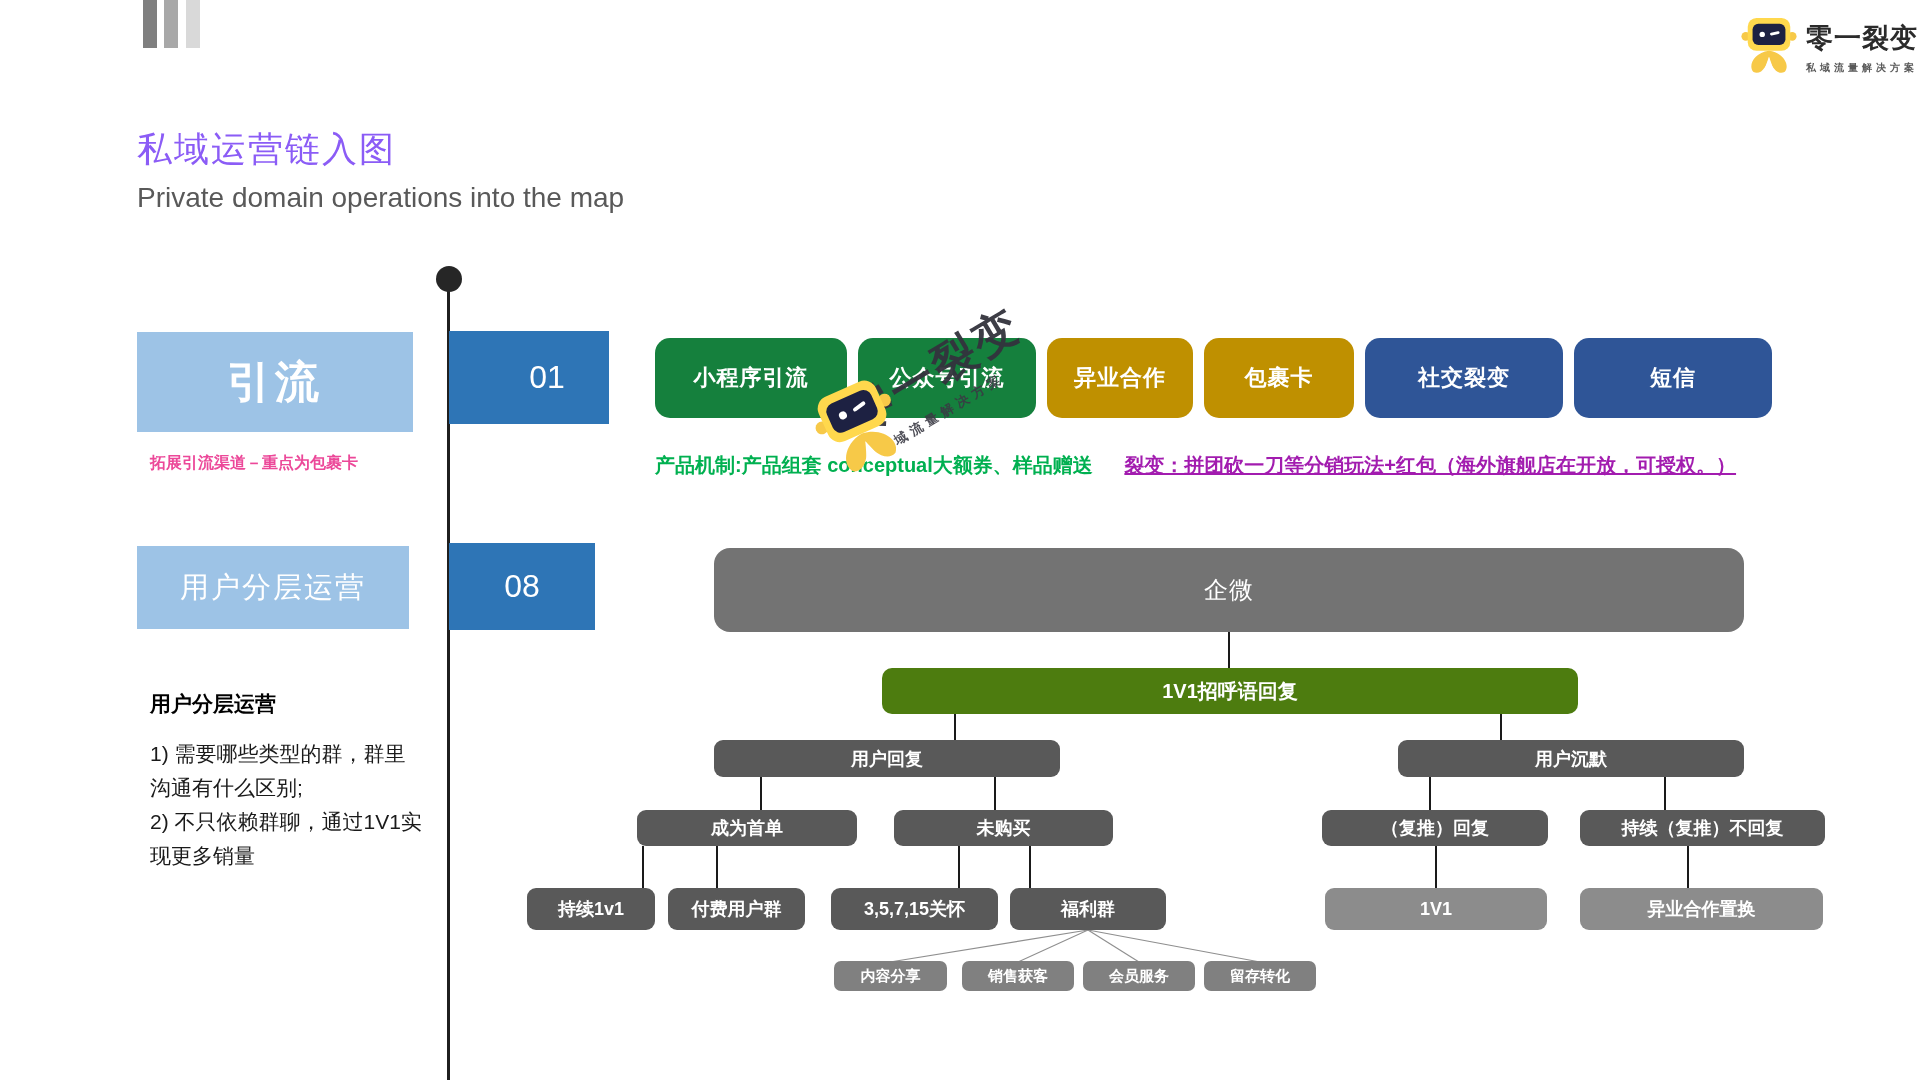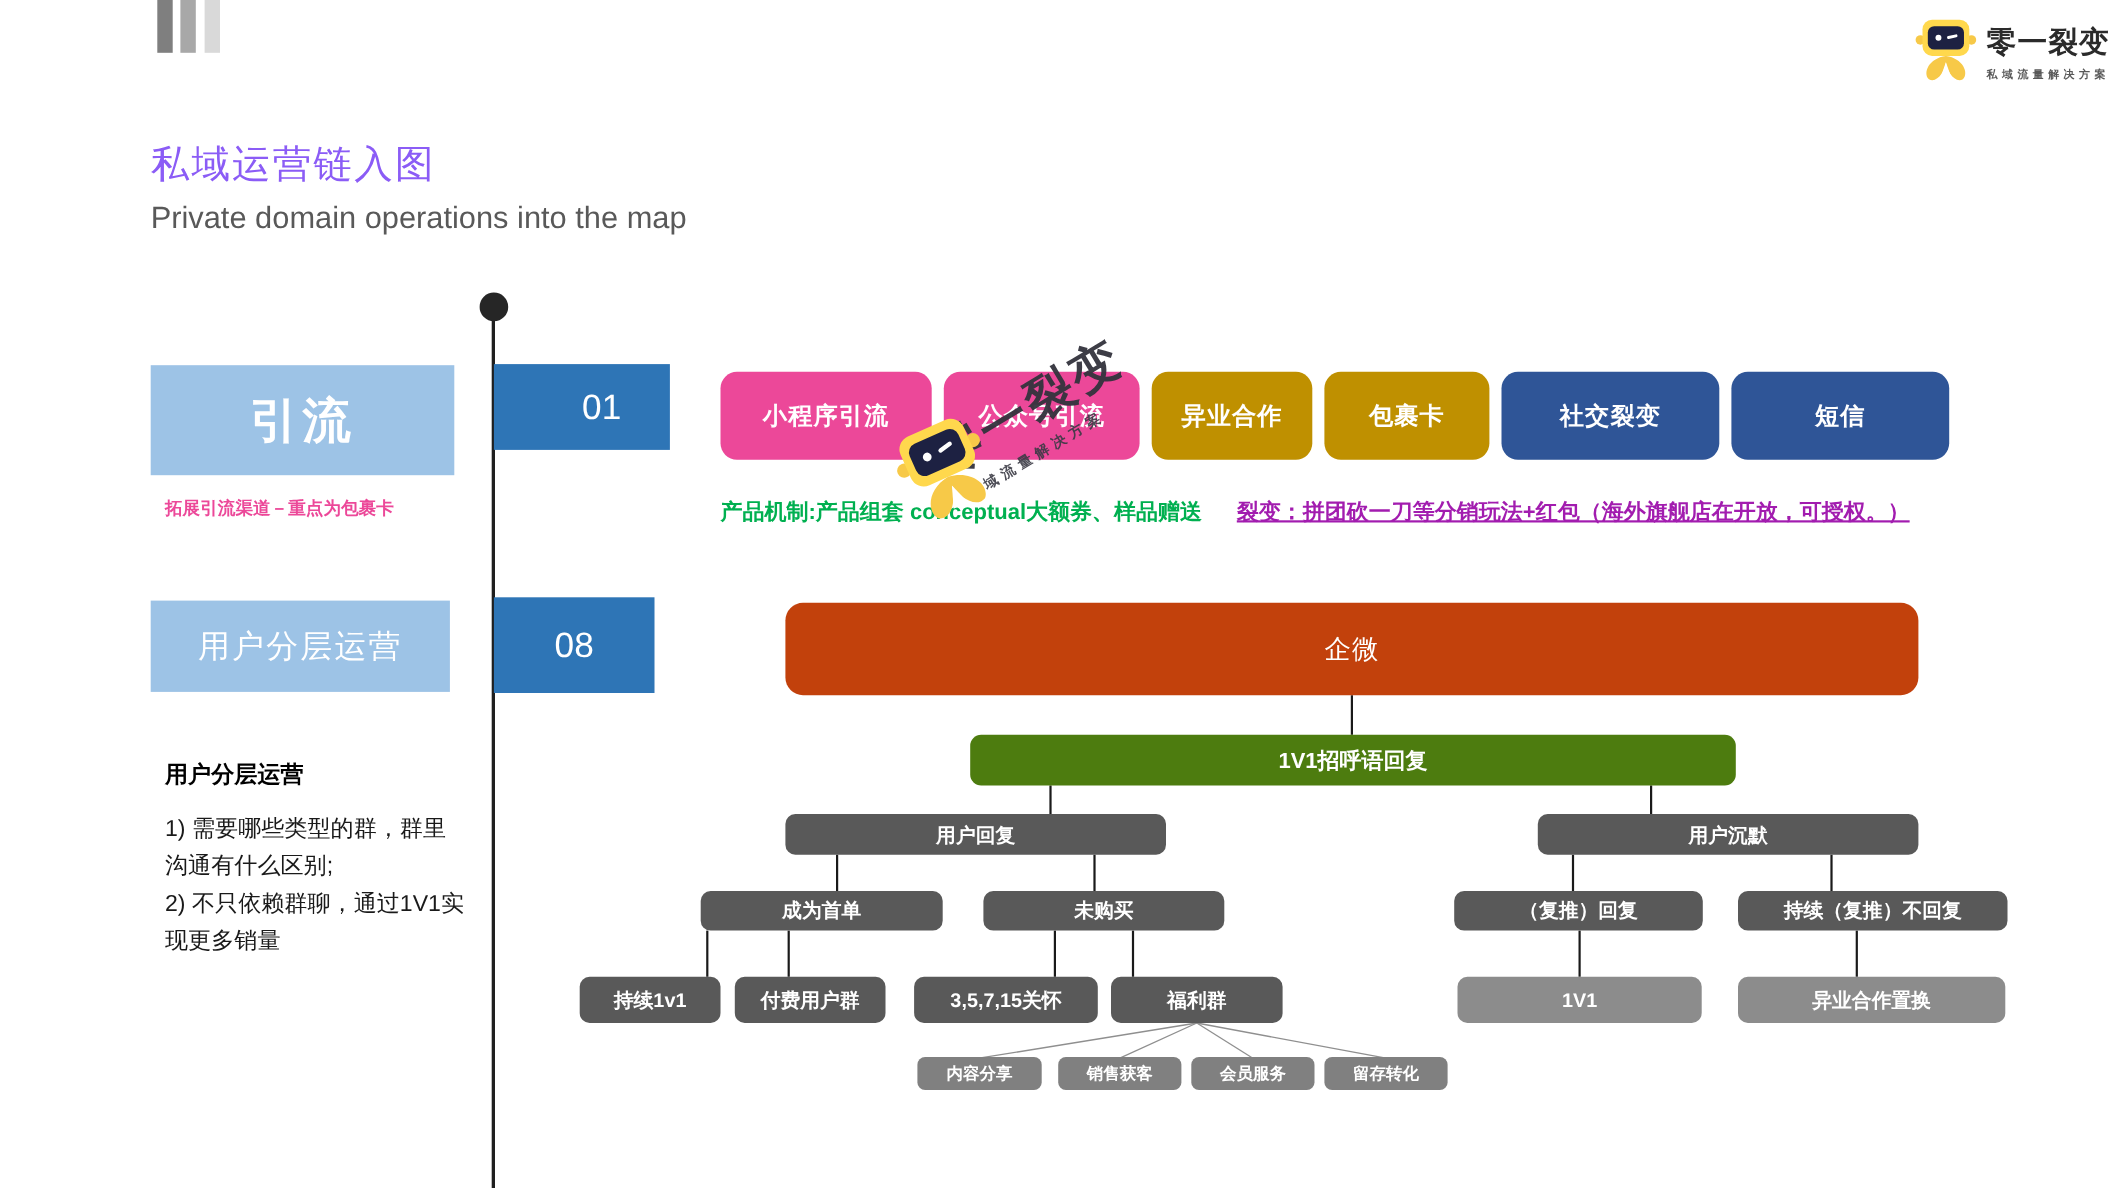--- a/index.html
+++ b/index.html
@@ -23,48 +23,48 @@
   .page-subtitle { position:absolute; left:137px; top:182px; font-size:28px; color:#595959; }
 
   
   .t-dot { position:absolute; left:436px; top:266px; width:26px; height:26px; border-radius:50%; background:#262626; }
   .t-line { position:absolute; left:447px; top:279px; width:3px; height:801px; background:#1f1f1f; }
 
   
   .stage-label { position:absolute; background:#9DC3E6; color:#ffffff; display:flex; align-items:center; justify-content:center; }
   .stage-num { position:absolute; background:#2E75B6; color:#ffffff; display:flex; align-items:center; justify-content:center; font-size:32px; }
   .lbl1 { left:137px; top:332px; width:276px; height:100px; font-size:44px; letter-spacing:4px;font-weight:bold; }
-  .num1 { left:449px; top:331px; width:160px; height:78px;padding-left:36px; }
+  .num1 { left:449px; top:331px; width:160px; height:93px;padding-left:36px; }
   .lbl2 { left:137px; top:546px; width:272px; height:83px; font-size:29px; letter-spacing:2px; }
   .num2 { left:449px; top:543px; width:146px; height:87px; }
 
   
   .chips { position:absolute; left:655px; top:338px; height:80px; display:flex; gap:11px; }
   .chip { display:flex; align-items:center; justify-content:center; color:#ffffff; font-size:22px; font-weight:600; border-radius:15px; letter-spacing:1px; }
-  .chip-gray { background:#ec4899; }
+  .chip-gray { background:#15803d; }
   .chip-gold { background:#BF9000; }
   .chip-navy { background:#2F5597; }
 
   
   .wm { position:absolute; left:0; top:0; pointer-events:none; z-index:5; }
   .wm-name { position:absolute; left:852px; top:390px; transform:rotate(-31deg); transform-origin:0 50%; font-size:45px; font-weight:bold; color:#33333d; letter-spacing:3px; white-space:nowrap; opacity:.95; }
   .wm-tagline { position:absolute; left:880px; top:442px; transform:rotate(-31deg); transform-origin:0 50%; font-size:13px; font-weight:bold; color:#3a3a44; letter-spacing:5px; white-space:nowrap; opacity:.9; }
   .wm-robot { position:absolute; left:816px; top:380px; transform:rotate(-24deg); }
 
   
   .annot { position:absolute; left:655px; top:452px; font-size:20px; font-weight:bold; white-space:nowrap; }
   .annot .g { color:#00B050; }
   .annot .b { color:#a21caf; margin-left:26px;text-decoration:underline; }
   .note1 { position:absolute; left:150px; top:450px; width:235px; font-size:16px; font-weight:bold; color:#ec4899; line-height:26px; }
   .note2-title { position:absolute; left:150px; top:690px; font-size:21px; font-weight:bold; color:#000; }
   .note2-body { position:absolute; left:150px; top:737px; width:275px; font-size:21px; color:#1a1a1a; line-height:34px; }
 
   
   .tnode { position:absolute; display:flex; align-items:center; justify-content:center; color:#ffffff; font-weight:bold; font-size:18px; border-radius:9px; white-space:nowrap; }
-  .n-root { background:#c2410c; border-radius:16px; font-size:24px; font-weight:500; letter-spacing:1px; }
+  .n-root { background:#737373; border-radius:16px; font-size:24px; font-weight:500; letter-spacing:1px; }
   .n-dark { background:#4d7c0f; border-radius:10px; font-size:20px; }
   .n-mid { background:#595959; }
   .n-light { background:#8C8C8C; }
   .n-small { background:#808080; font-size:15px; border-radius:7px; }
 
   
   .conn { position:absolute; width:2px; background:#1a1a1a; }
   .fan { position:absolute; left:0; top:0; pointer-events:none; }
 </style>
 </head>

